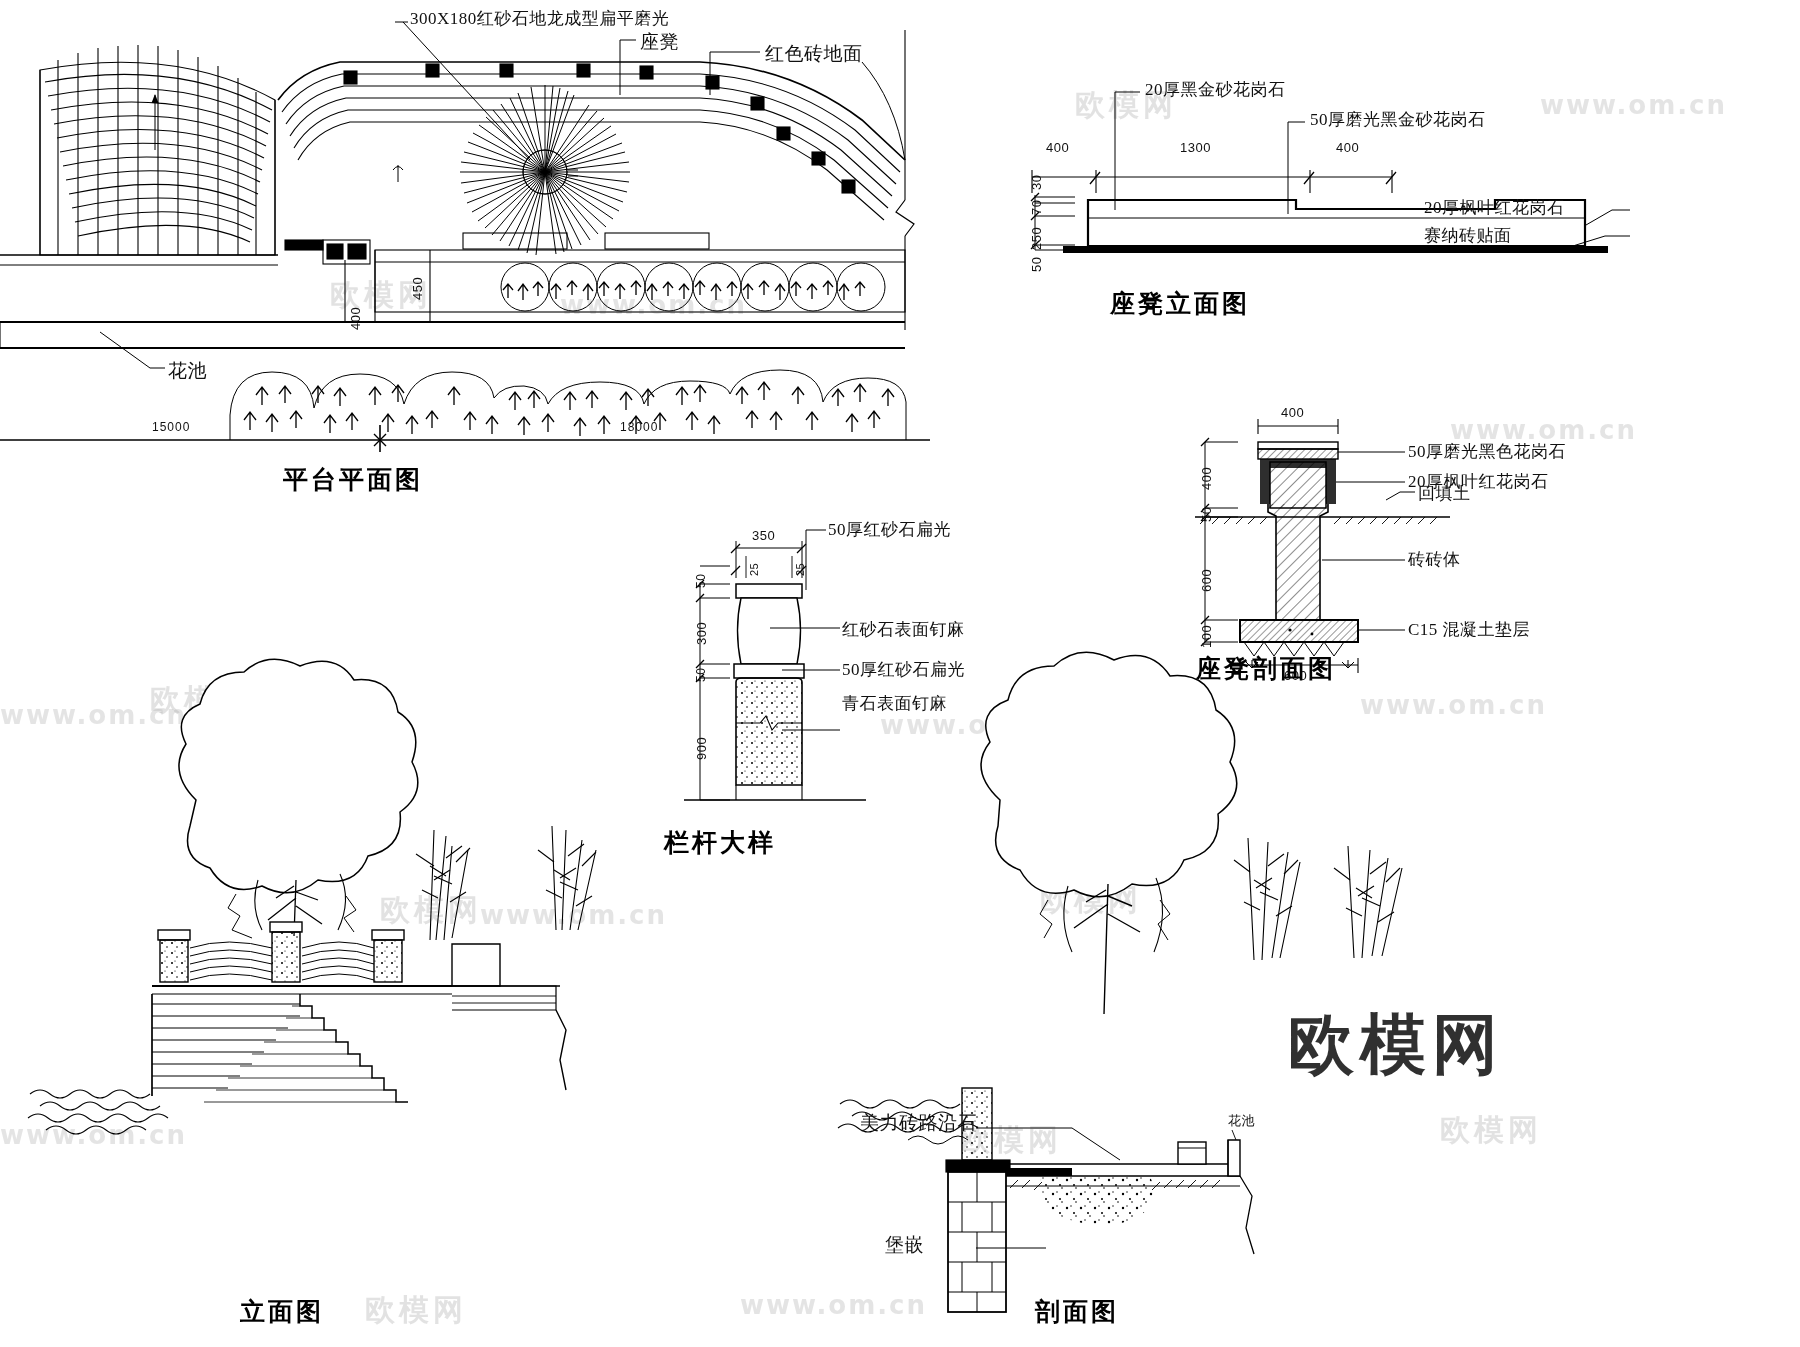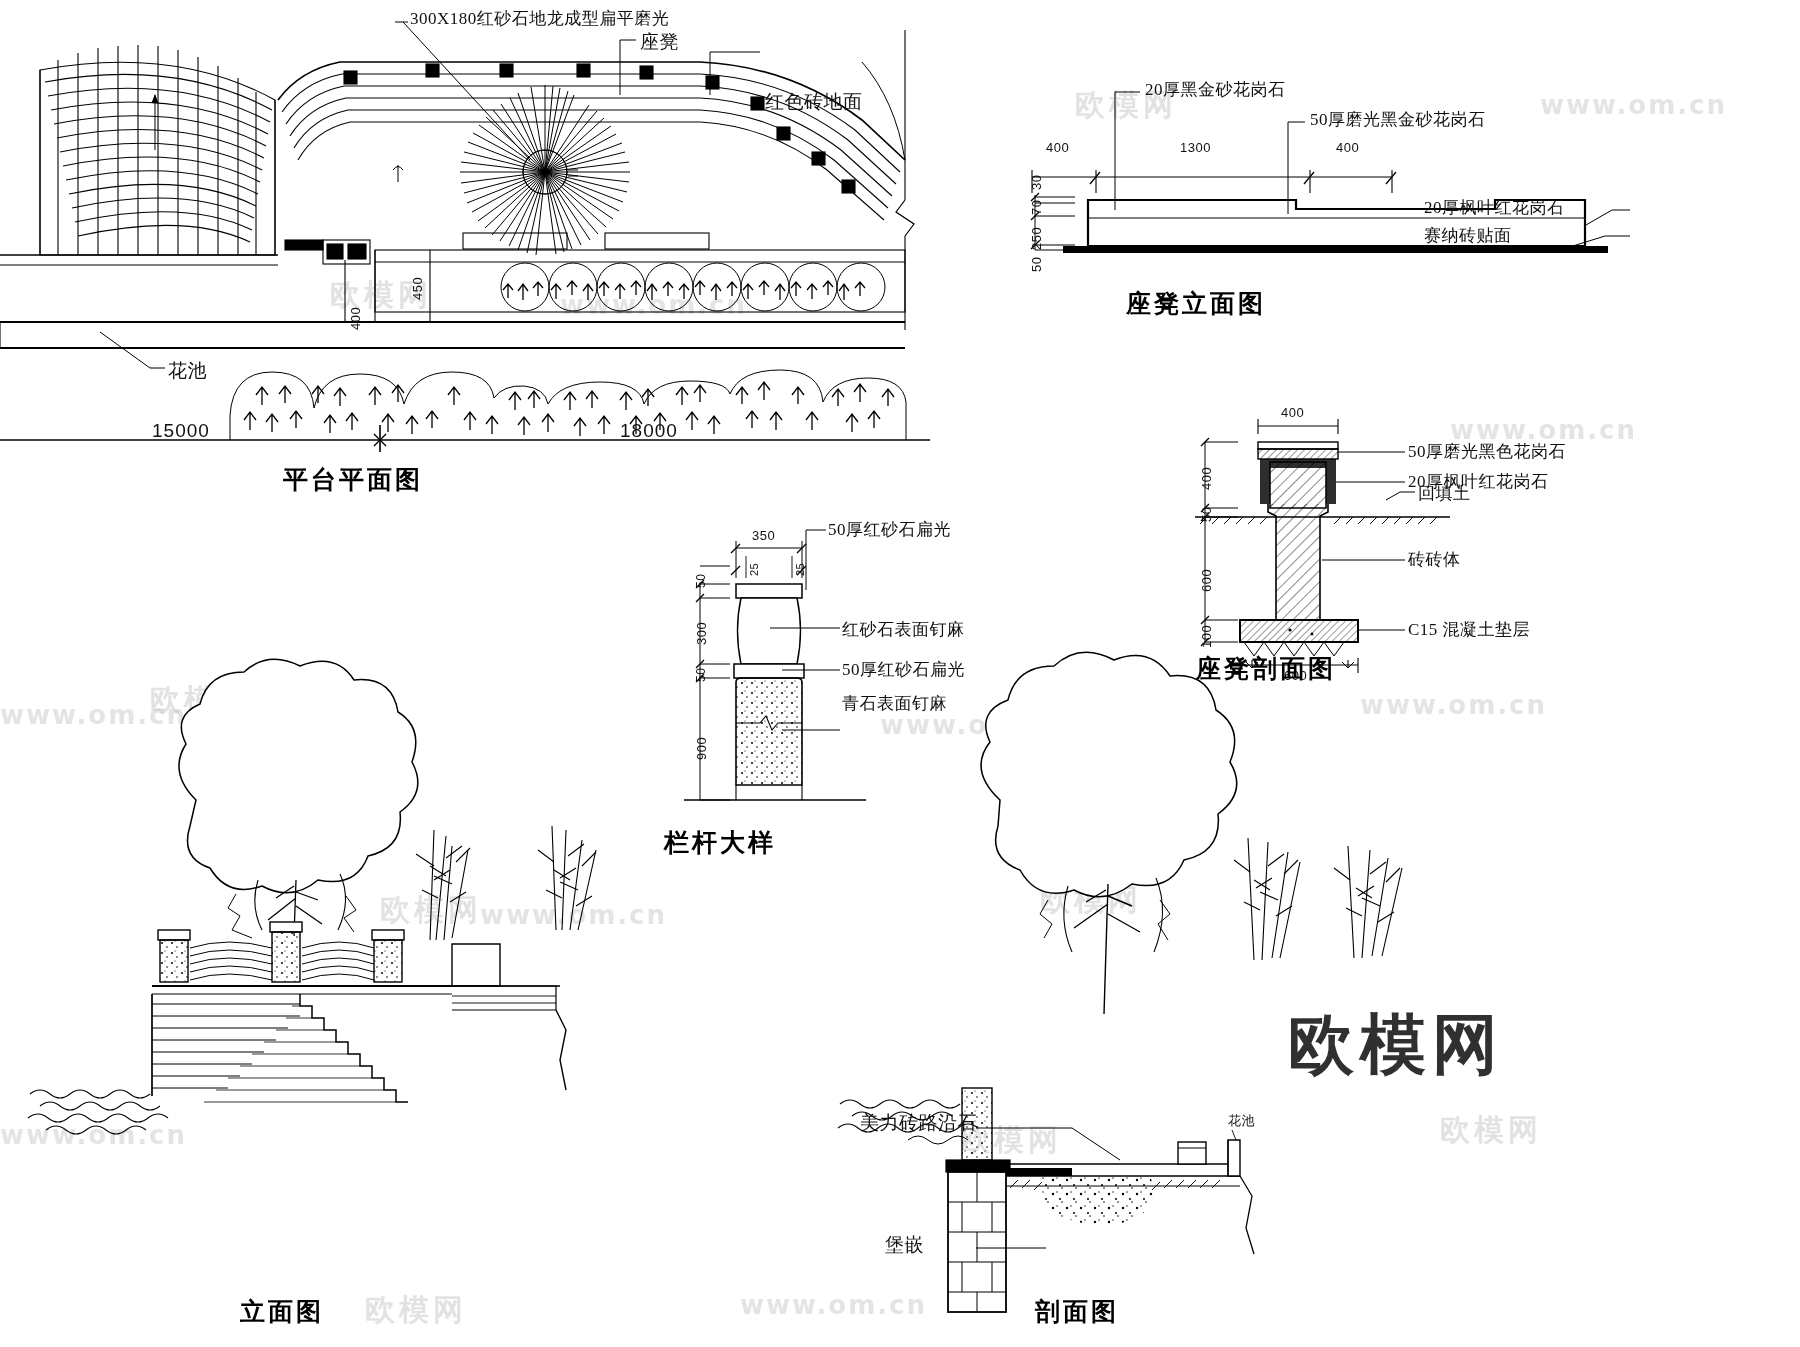--- a/index.html
+++ b/index.html
@@ -4,21 +4,21 @@
 <style>
   html,body{margin:0;padding:0;background:#ffffff;}
   body{width:1800px;height:1347px;position:relative;overflow:hidden;
        font-family:"Liberation Serif","DejaVu Serif",serif;color:#000;}
   .sheet{position:absolute;inset:0;}
   svg{position:absolute;top:0;left:0;width:1800px;height:1347px;overflow:visible;}
   .lbl{position:absolute;white-space:nowrap;font-family:"Liberation Serif","DejaVu Serif",serif;
        color:#111;letter-spacing:0.5px;}
   .cn{font-size:19px;}
   .cn-sm{font-size:17px;}
-  .num{font-family:"Liberation Sans","DejaVu Sans",sans-serif;font-size:19px;letter-spacing:1px;}
+  .num{font-family:"Liberation Sans","DejaVu Sans",sans-serif;font-size:12px;letter-spacing:1px;}
   .num-sm{font-family:"Liberation Sans","DejaVu Sans",sans-serif;font-size:13px;letter-spacing:.5px;}
   .big{font-size:17px;}
   .title{font-weight:bold;font-size:25px;letter-spacing:3px;color:#000;}
   .vert{transform-origin:0 0;transform:rotate(-90deg);}
   .wm{position:absolute;color:rgba(150,150,150,.28);font-weight:bold;pointer-events:none;
       font-family:"DejaVu Sans",sans-serif;}
   .wm-box{font-size:30px;letter-spacing:4px;}
   .wm-url{font-size:26px;letter-spacing:2px;color:rgba(165,165,165,.30);}
   .wm-logo{font-size:66px;letter-spacing:6px;color:rgba(30,30,30,.92);}
 </style>
@@ -615,40 +615,40 @@
         <path d="M838,1128 q10,-8 20,0 t20,0 t20,0 t20,0 t20,0 t20,0 t20,0"></path>
       </g>
       <path d="M908,1140 q10,-8 20,0 t20,0 t20,0" stroke-width="1.0"></path>
     </g>
 
     </g>
   </svg>
 
   <div class="lbl big" style="left:410px;top:7px;">300X180红砂石地龙成型扁平磨光</div>
   <div class="lbl cn" style="left:640px;top:29px;">座凳</div>
-  <div class="lbl cn" style="left:765px;top:41px;margin-top:48px;">红色砖地面</div>
+  <div class="lbl cn" style="left:765px;top:41px;">红色砖地面</div>
   <div class="lbl cn" style="left:168px;top:358px;">花池</div>
   <div class="lbl num-sm vert" style="left:410px;top:300px;">450</div>
   <div class="lbl num-sm vert" style="left:348px;top:330px;">400</div>
   <div class="lbl num" style="left:152px;top:420px;">15000</div>
   <div class="lbl num" style="left:592px;top:420px;margin-left:28px;">18000</div>
   <div class="lbl title" style="left:283px;top:463px;">平台平面图</div>
 
   <div class="lbl big" style="left:1145px;top:78px;">20厚黑金砂花岗石</div>
   <div class="lbl big" style="left:1310px;top:108px;">50厚磨光黑金砂花岗石</div>
   <div class="lbl big" style="left:1424px;top:196px;">20厚枫叶红花岗石</div>
   <div class="lbl big" style="left:1424px;top:224px;">赛纳砖贴面</div>
   <div class="lbl num-sm" style="left:1046px;top:140px;">400</div>
   <div class="lbl num-sm" style="left:1180px;top:140px;">1300</div>
   <div class="lbl num-sm" style="left:1336px;top:140px;">400</div>
   <div class="lbl num-sm vert" style="left:1029px;top:190px;">30</div>
   <div class="lbl num-sm vert" style="left:1029px;top:215px;">70</div>
   <div class="lbl num-sm vert" style="left:1029px;top:250px;">250</div>
   <div class="lbl num-sm vert" style="left:1029px;top:272px;">50</div>
-  <div class="lbl title" style="left:1110px;top:287px;margin-left:16px;">座凳立面图</div>
+  <div class="lbl title" style="left:1110px;top:287px;">座凳立面图</div>
 
   <div class="lbl big" style="left:1408px;top:440px;">50厚磨光黑色花岗石</div>
   <div class="lbl big" style="left:1408px;top:470px;">20厚枫叶红花岗石</div>
   <div class="lbl big" style="left:1418px;top:482px;">回填土</div>
   <div class="lbl big" style="left:1408px;top:548px;">砖砖体</div>
   <div class="lbl big" style="left:1408px;top:618px;">C15 混凝土垫层</div>
   <div class="lbl num-sm" style="left:1281px;top:405px;">400</div>
   <div class="lbl num-sm" style="left:1284px;top:668px;">600</div>
   <div class="lbl num-sm vert" style="left:1199px;top:490px;">400</div>
   <div class="lbl num-sm vert" style="left:1199px;top:522px;">50</div>

